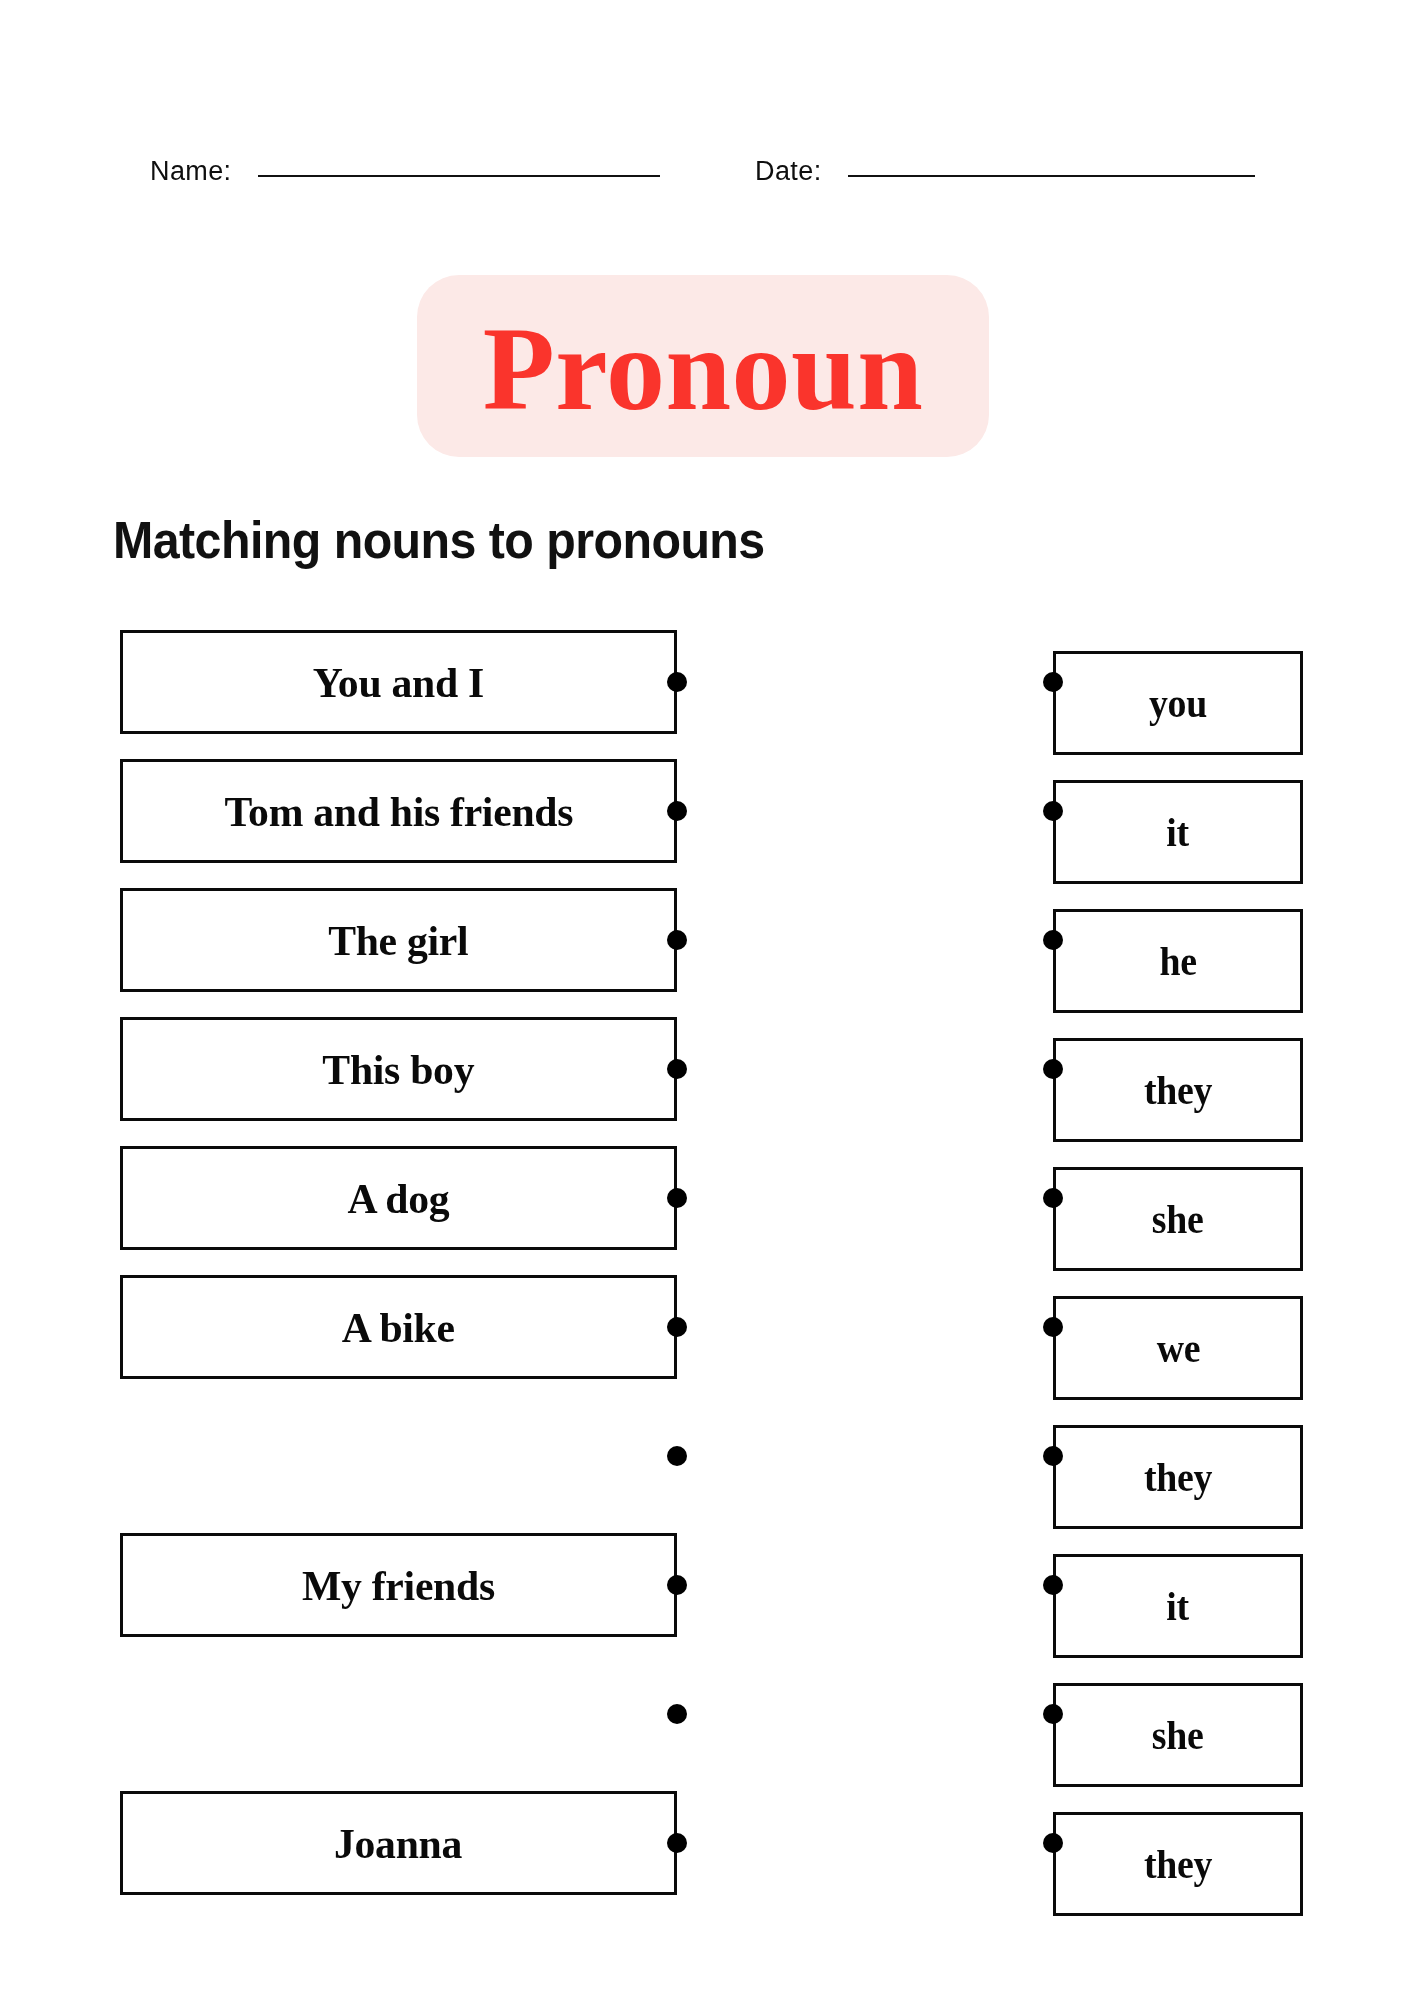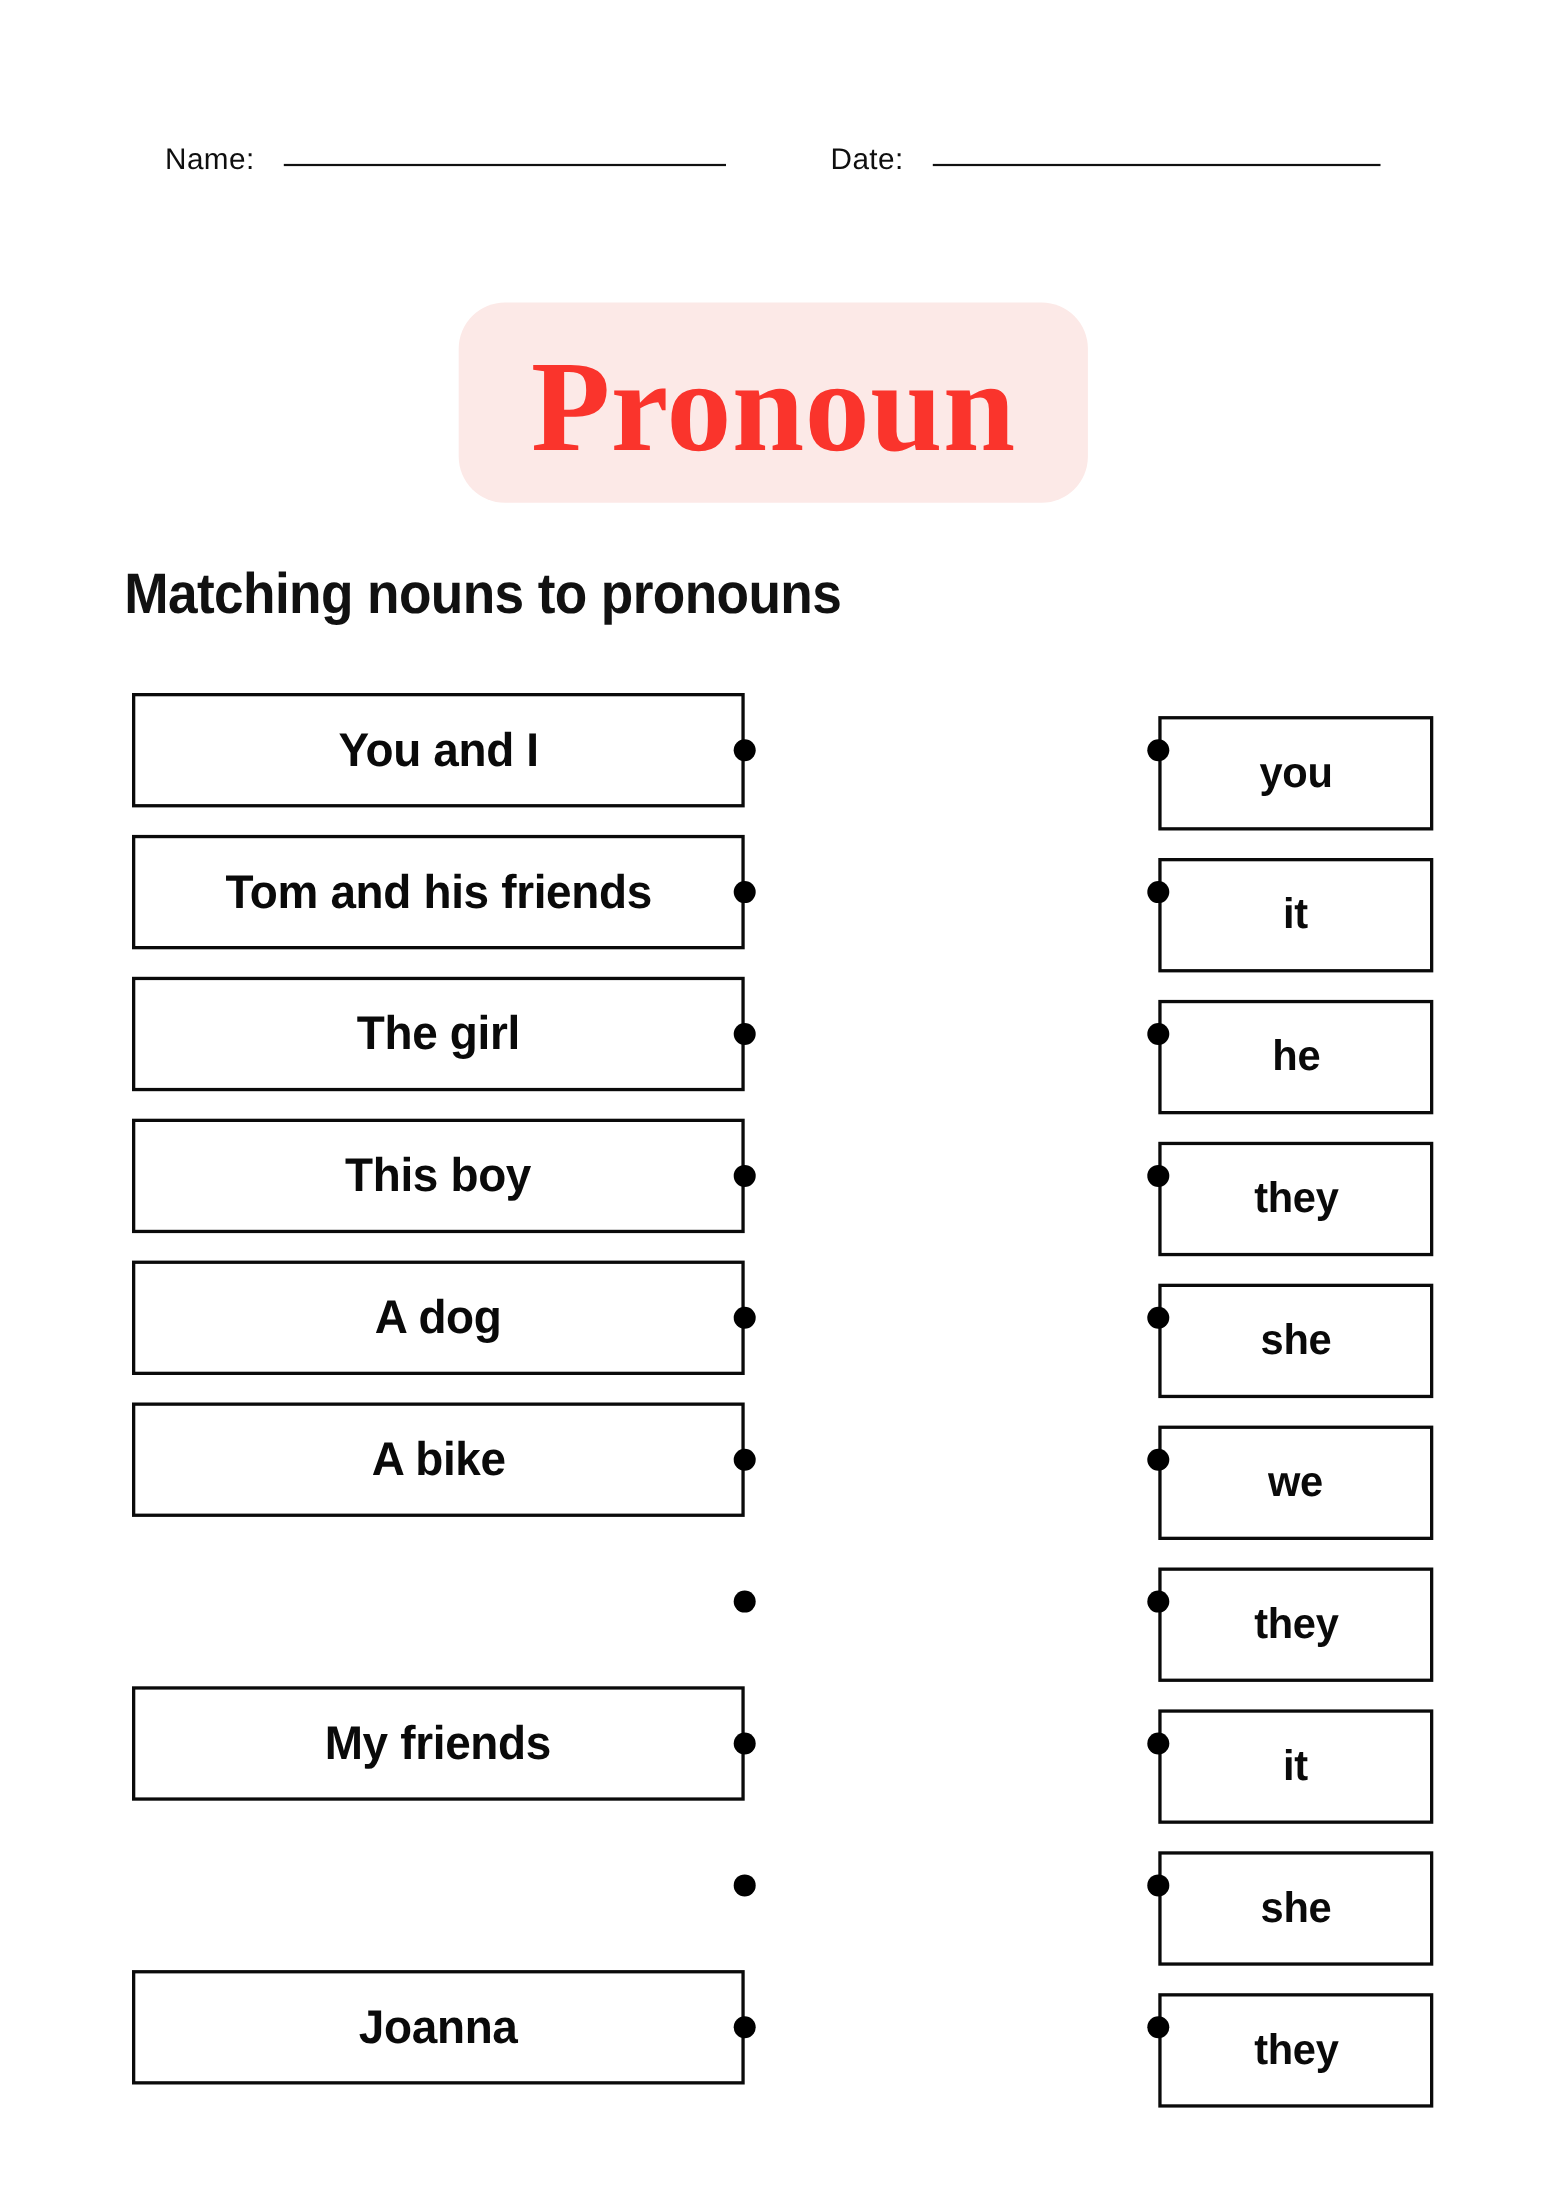--- a/index.html
+++ b/index.html
@@ -22,21 +22,21 @@
     top: 130px;
     left: 150px;
     width: 1120px;
     display: flex;
     align-items: baseline;
   }
   .field {
     display: flex;
     align-items: baseline;
   }
-  .field-name  { width: 510px; }
+  .field-name  { width: 510px; margin-top: 26px; }
   .field-date  { width: 500px; margin-left: 95px; text-align: right; }
 
   .field-label {
     font-size: 27px;
     font-weight: 400;
     letter-spacing: 0.4px;
     color: #0f0f0f;
     white-space: nowrap;
   }
   .field-rule {
@@ -101,20 +101,21 @@
   .cell {
     position: absolute;
     top: 8px;
     height: 104px;
     border: 3.5px solid #0a0a0a;
     background: #ffffff;
     box-sizing: border-box;
     display: flex;
     align-items: center;
     justify-content: center;
+    font-family: Liberation Serif, serif;
   }
   .cell-left {
     left: 120px;
     width: 557px;
   }
   .cell-right {
     left: 1053px;
     width: 250px;
     margin-top: 21px;
   }

